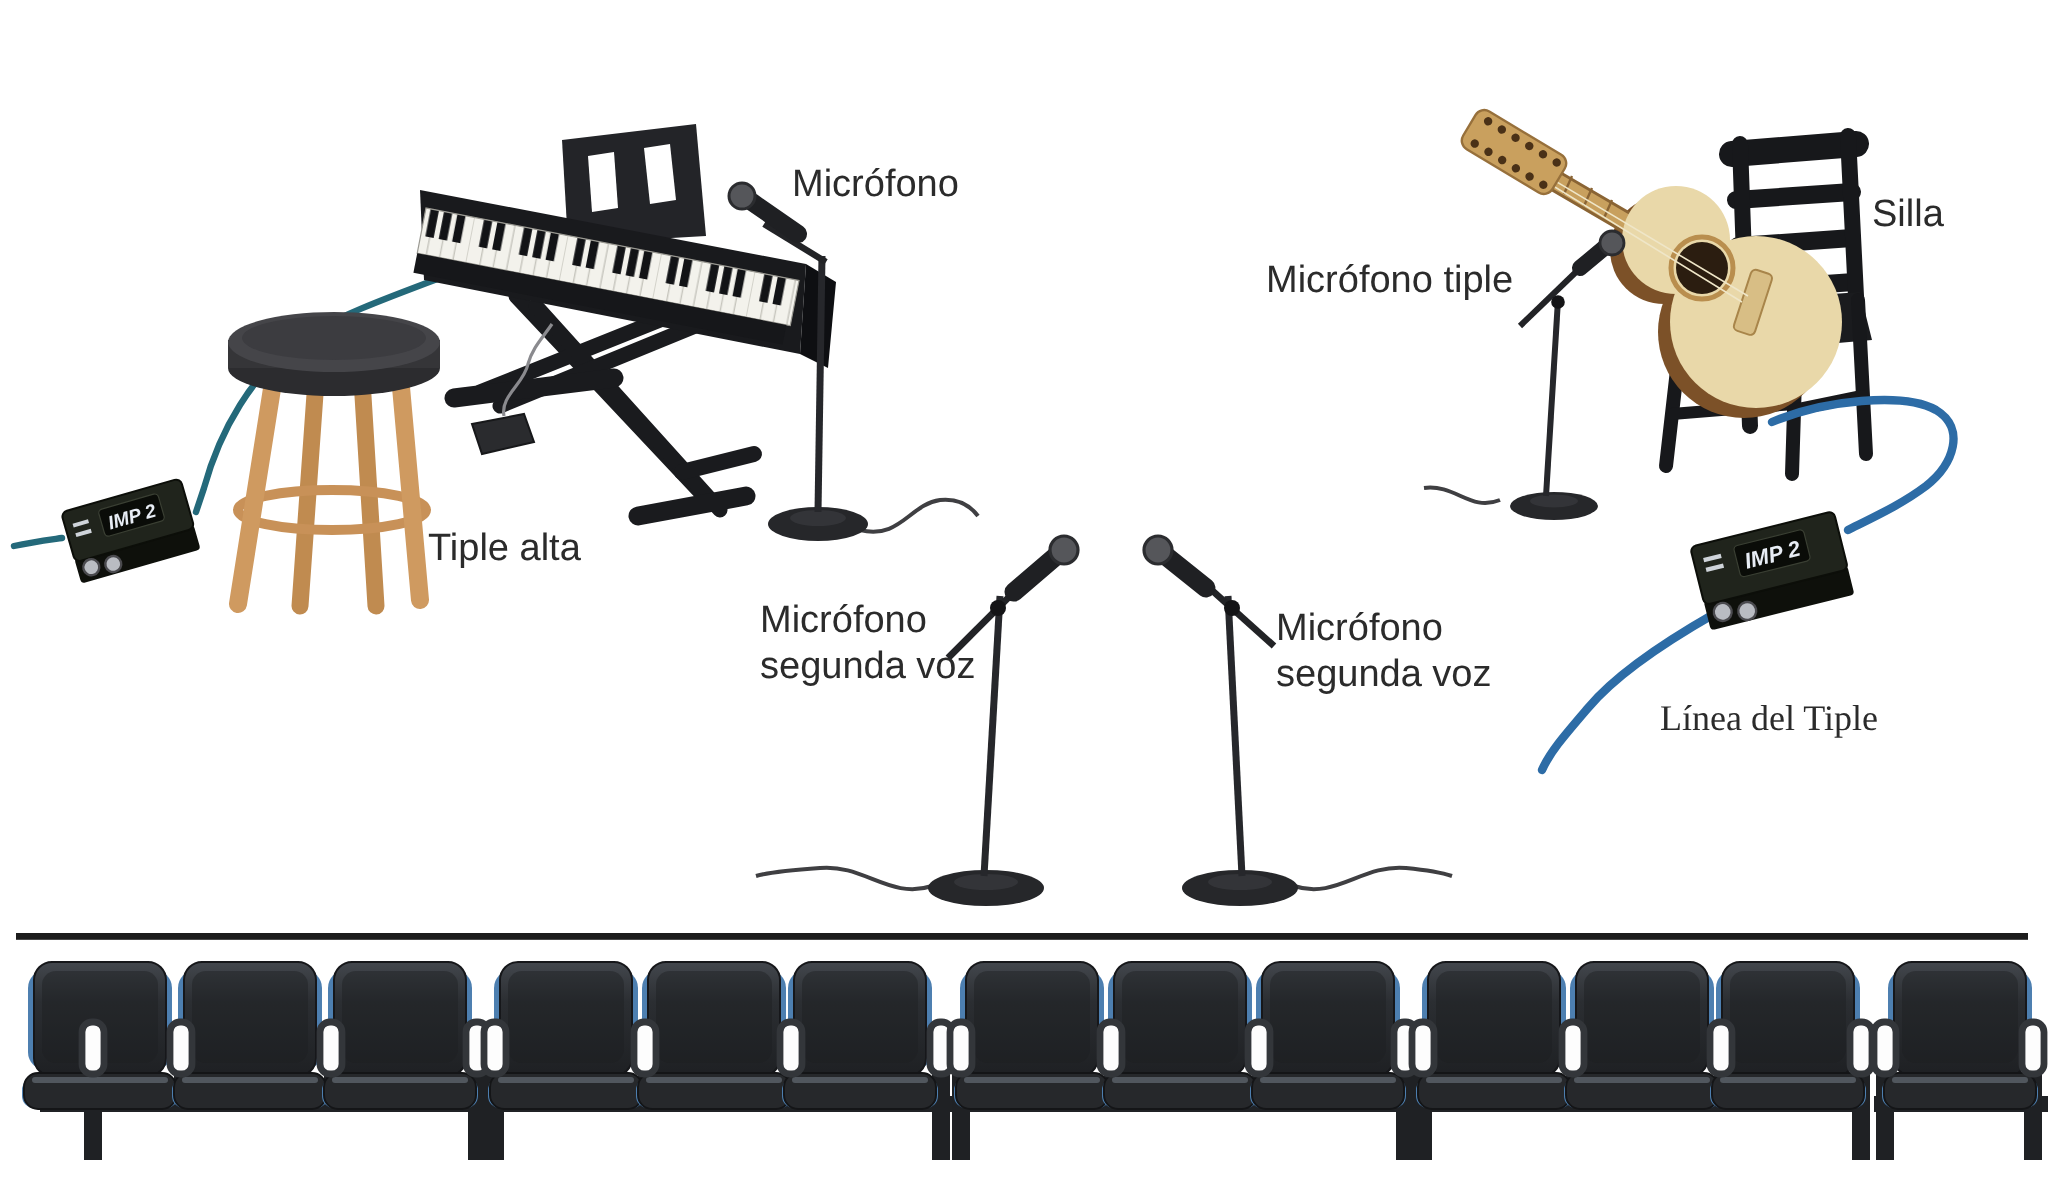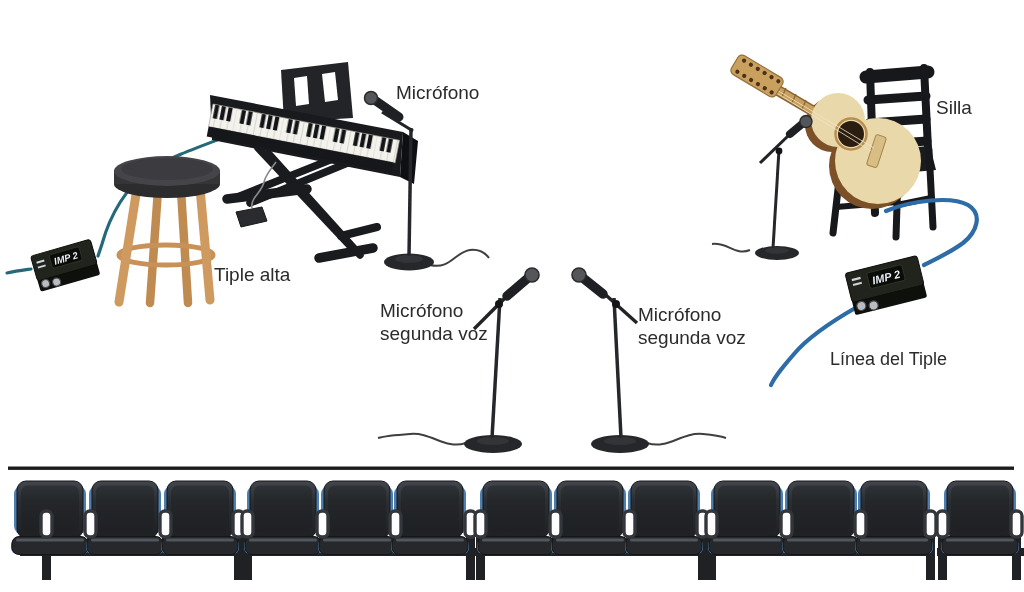--- a/index.html
+++ b/index.html
@@ -1,21 +1,21 @@
 <!DOCTYPE html>
 <html><head>
 <meta charset="utf-8">
 <style>
   html,body{margin:0;padding:0;background:#fff;}
   .stage{position:relative;width:1024px;height:592px;background:#ffffff;overflow:hidden;
          font-family:"Liberation Sans","DejaVu Sans",sans-serif;}
   .scene{position:absolute;left:0;top:0;width:1024px;height:592px;}
   .lbl{position:absolute;color:#2b2b2b;font-size:19px;line-height:23px;white-space:nowrap;
        font-family:"Liberation Sans","DejaVu Sans",sans-serif;}
-  .lbl.small{font-size:18px;}
+  .lbl.small{font-size:18px;font-family:Liberation Serif, serif;}
 </style>
 </head>
 <body>
 
 <div class="stage">
 
 <svg class="scene" viewBox="0 0 1024 592">
   <defs>
     <linearGradient id="backGrad" x1="0" y1="0" x2="0" y2="1">
       <stop offset="0" stop-color="#43474d"></stop>
@@ -288,18 +288,19 @@
 <div class="lbl" style="left:380px;top:299px">
   <div>Micrófono</div>
   <div>segunda voz</div>
 </div>
 
 <div class="lbl" style="left:638px;top:303px">
   <div>Micrófono</div>
   <div>segunda voz</div>
 </div>
 
+<div class="lbl" style="left:633px;top:129px">Micrófono tiple</div>
 
 <div class="lbl" style="left:936px;top:96px">Silla</div>
 
 <div class="lbl small" style="left:830px;top:348px">Línea del Tiple</div>
 
 </div>
 
 </body></html>

